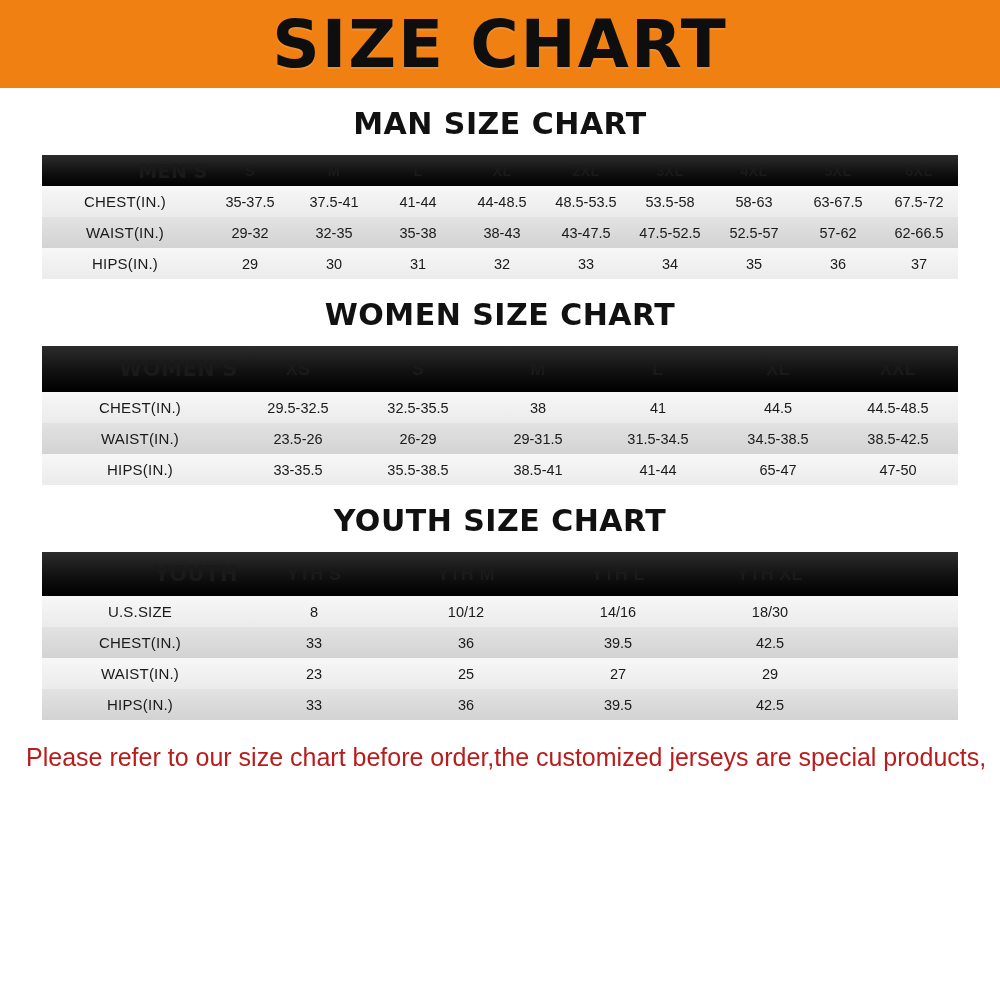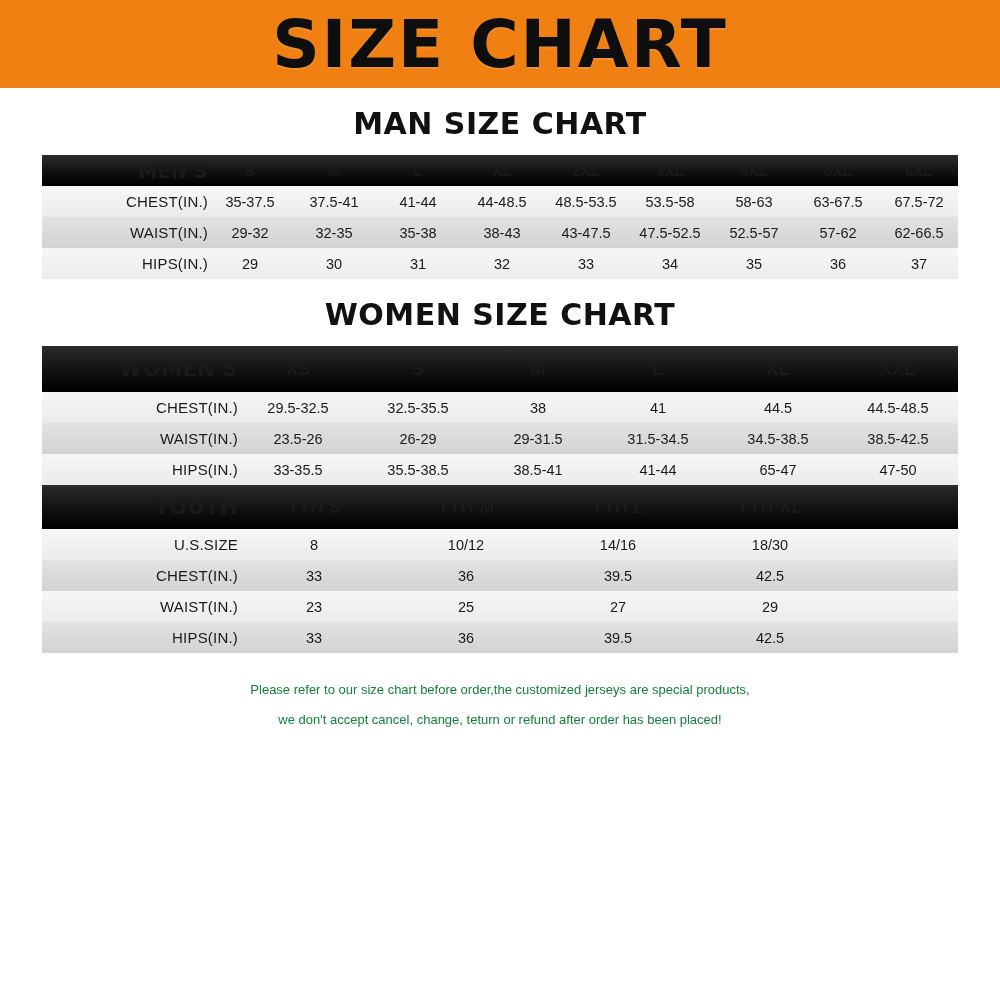--- a/index.html
+++ b/index.html
@@ -70,21 +70,21 @@
     letter-spacing: 0.3px;
   }
   thead th.first-col {
     text-align: right;
     padding-left: 14px;
     font-size: 19px;
     font-family: "DejaVu Sans", sans-serif;
     letter-spacing: 0.5px;
   }
   tbody td.first-col {
-    text-align: right;
+    text-align: center;
     font-size: 15px;
     letter-spacing: 0.2px;
   }
   tbody tr.row-odd td {
     background: linear-gradient(180deg, #f7f7f7 0%, #ebebeb 100%);
   }
   tbody tr.row-even td {
     background: linear-gradient(180deg, #e2e2e2 0%, #d3d3d3 100%);
   }
   
@@ -97,22 +97,22 @@
   .tbl-youth thead th { height: 44px; }
   .tbl-youth td { font-size: 15.5px; }
   .tbl-youth thead th { font-size: 18px; }
   .tbl-youth thead th.first-col { font-size: 21px; }
 
   
   .note {
     margin-top: 22px;
     padding: 0 26px;
     text-align: center;
-    color: #15803d;
-    font-size: 13px;
+    color: #b91c1c;
+    font-size: 25px;
     line-height: 30px;
     font-family: "Liberation Sans", sans-serif;
   }
   .note div { white-space: nowrap; }
 </style>
 </head>
 <body>
 
 <div class="page">
 
@@ -239,20 +239,21 @@
           <td>38.5-41</td>
           <td>41-44</td>
           <td>65-47</td>
           <td>47-50</td>
         </tr>
       </tbody>
     </table>
   </div>
 
   <div class="section">
+    <div class="section-title">YOUTH SIZE CHART</div>
     <table class="size-table tbl-youth">
       <colgroup>
         <col style="width:196px">
           <col style="width:152px">
           <col style="width:152px">
           <col style="width:152px">
         <col style="width:152px">
           <col style="width:112px">
       </colgroup>
       <thead>
@@ -297,16 +298,15 @@
           <td>39.5</td>
           <td>42.5</td>
           <td></td>
         </tr>
       </tbody>
     </table>
   </div>
 
   <div class="note">
     <div>Please refer to our size chart before order,the customized jerseys are special products,</div>
-    <div>we don't accept cancel, change, teturn or refund after order has been placed!</div>
   </div>
 
 </div>
 
 </body></html>

